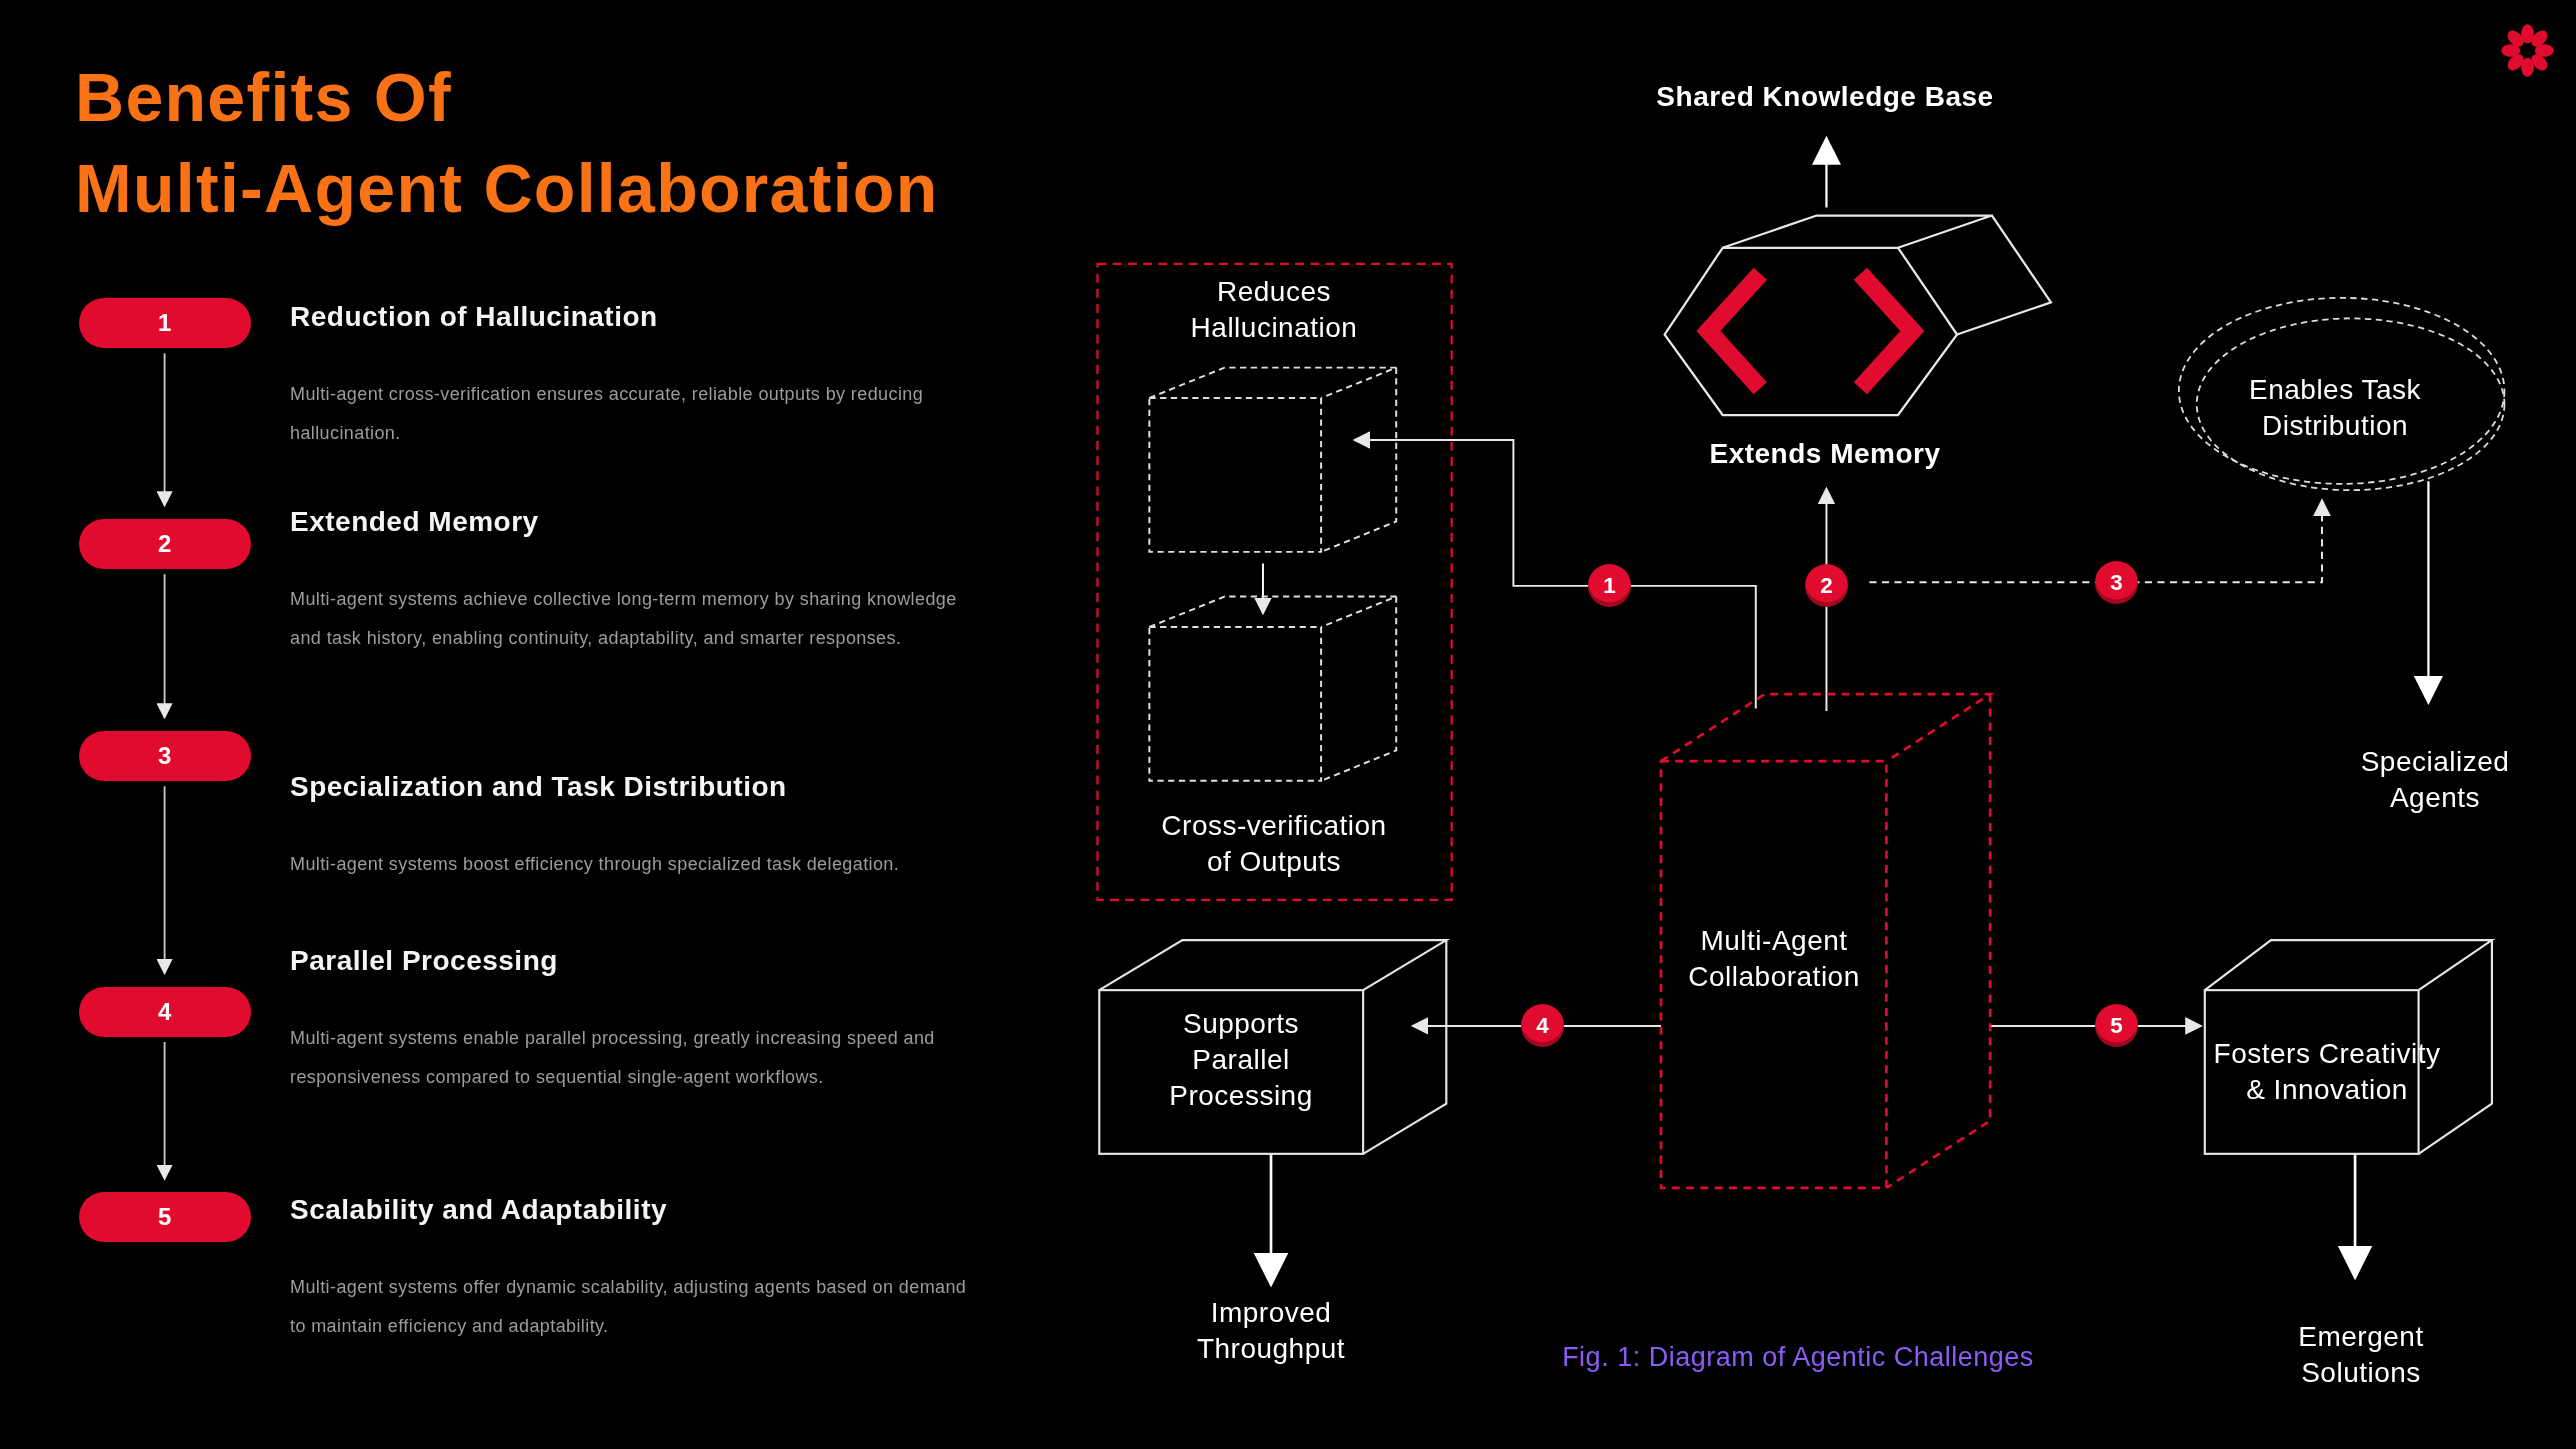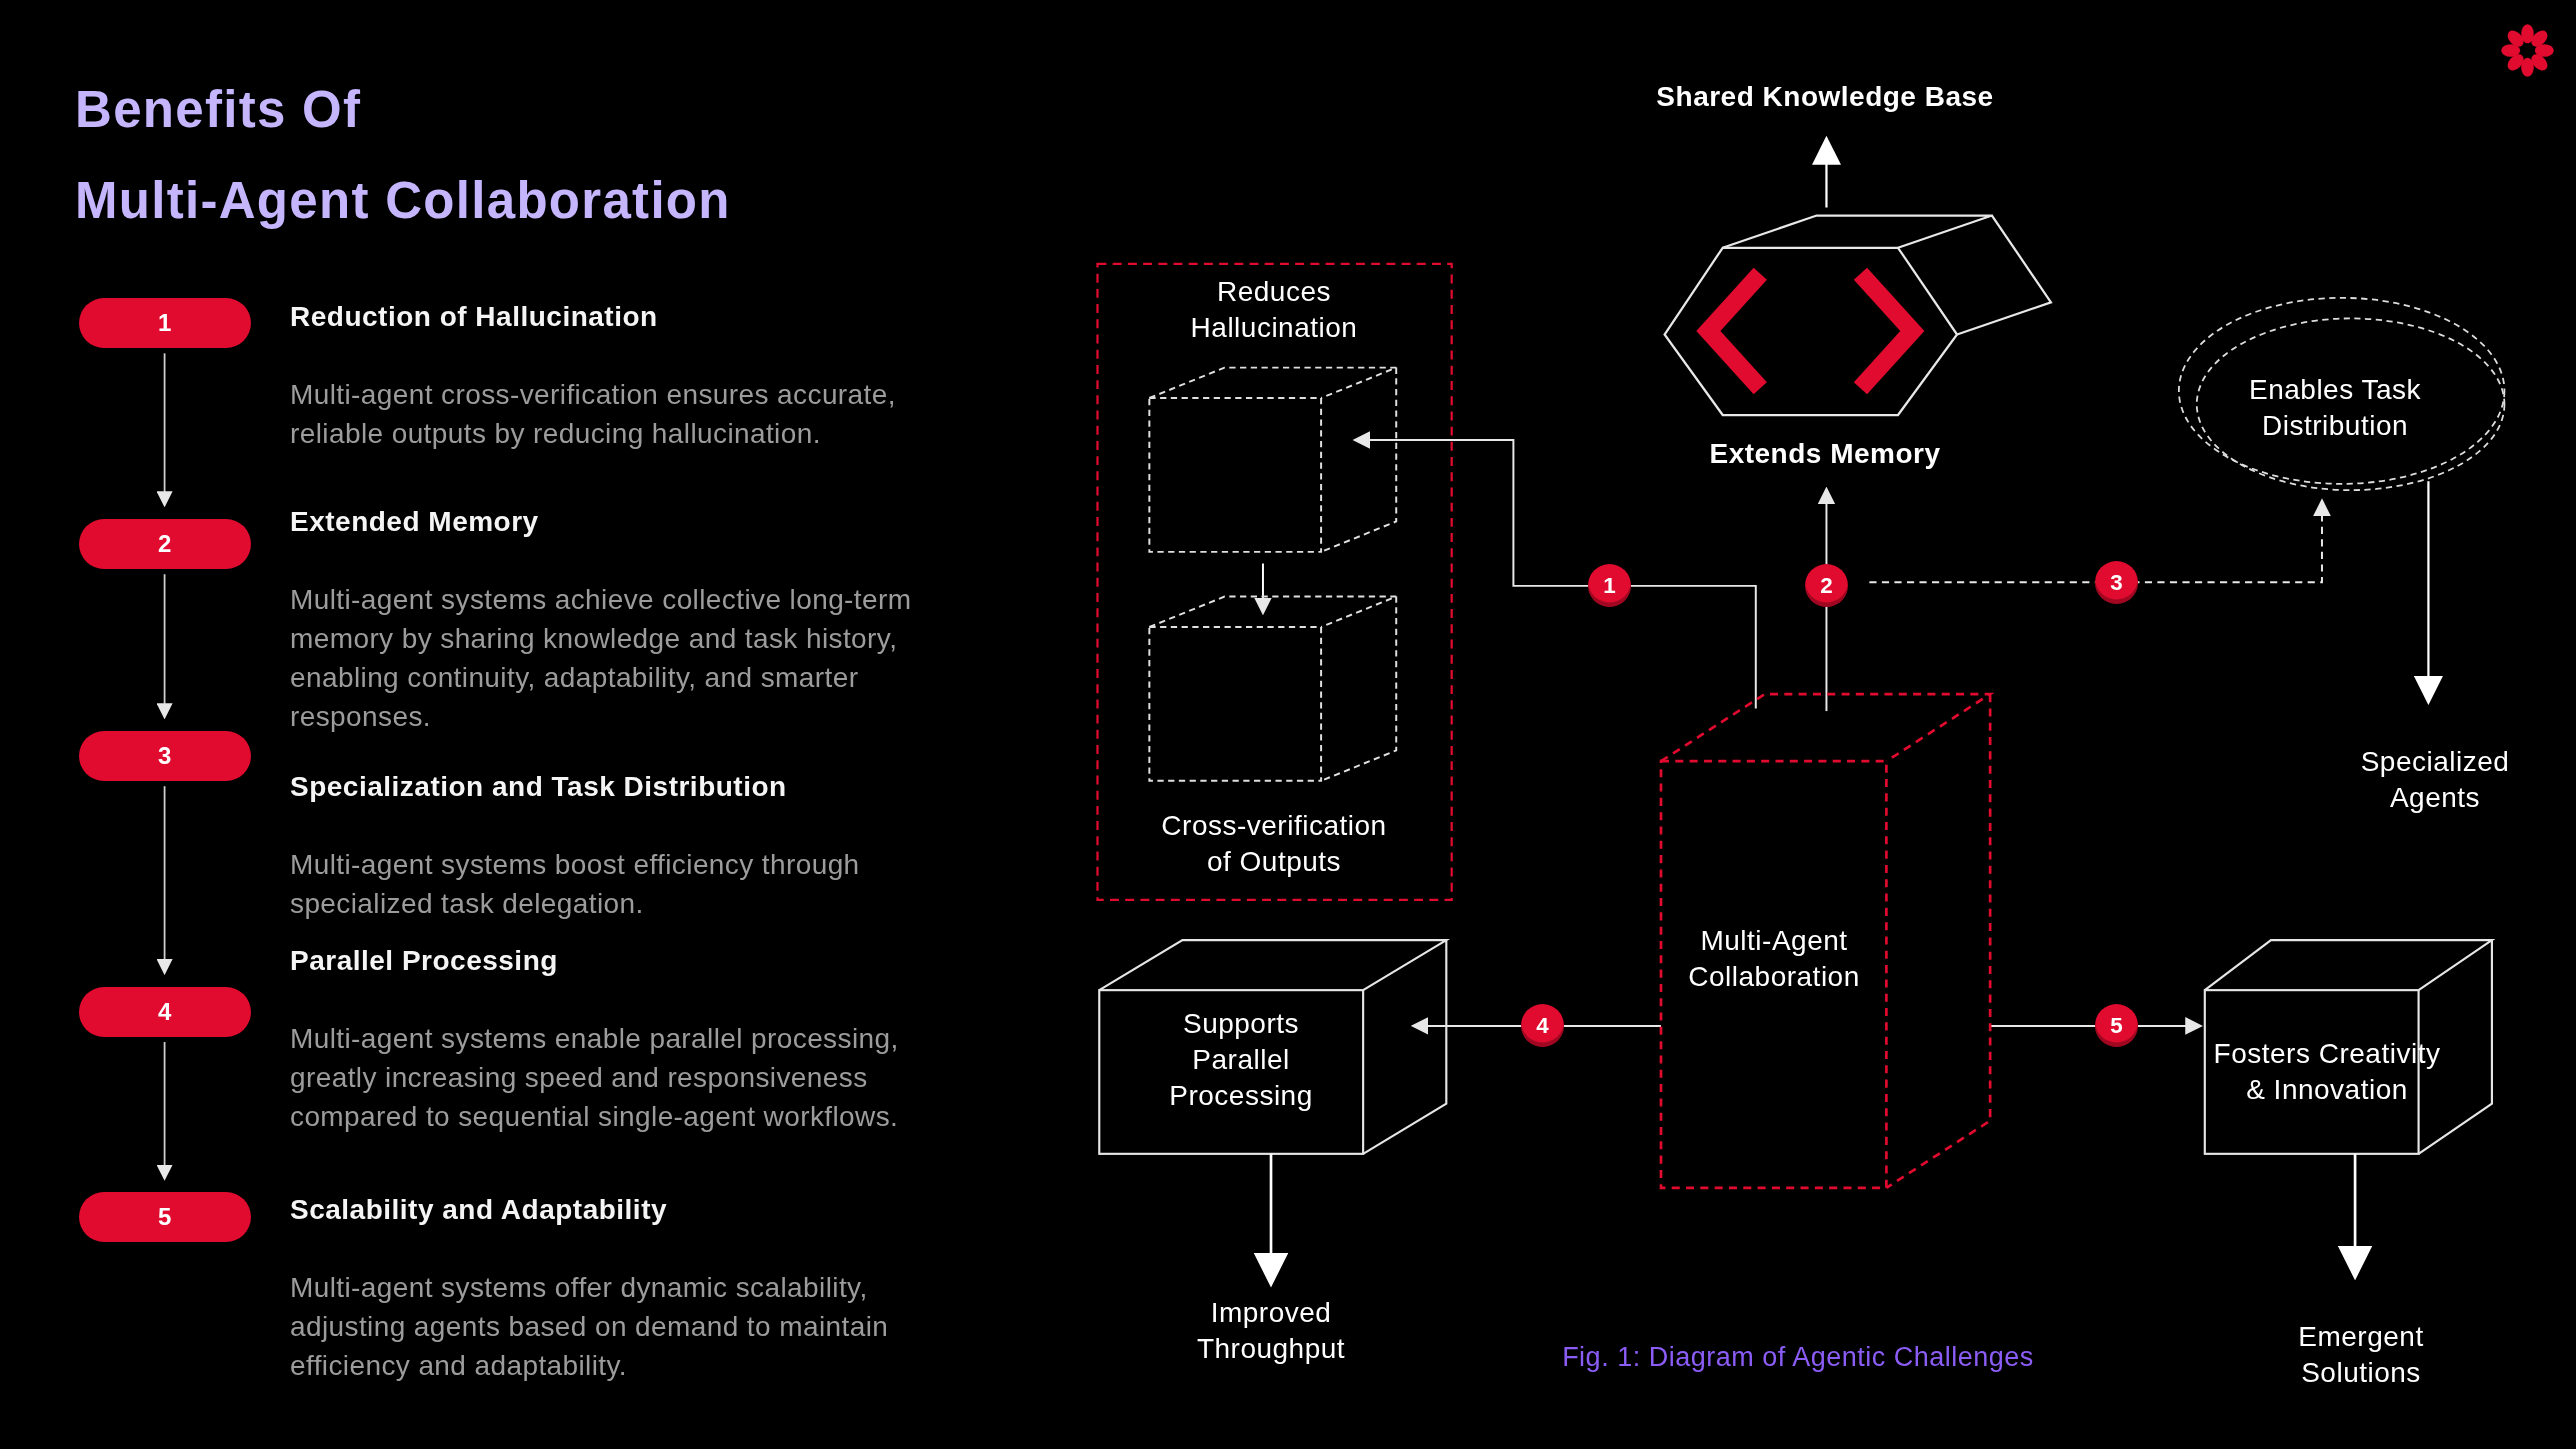--- a/index.html
+++ b/index.html
@@ -5,32 +5,32 @@
   * { margin:0; padding:0; box-sizing:border-box; }
   html,body { background:#000; }
   body {
     width:2576px; height:1449px; position:relative; overflow:hidden;
     font-family:"Liberation Sans","DejaVu Sans",sans-serif; color:#fff;
   }
   .wires { position:absolute; left:0; top:0; pointer-events:none; }
 
   
   .title {
-    position:absolute; left:75px; top:64px;
-    font-size:51px; font-weight:700; line-height:91px; letter-spacing:1.3px; color:#c4b5fd;
+    position:absolute; left:75px; top:52px;
+    font-size:68px; font-weight:700; line-height:91px; letter-spacing:1.3px; color:#f97316;
   }
   .pill {
     position:absolute; left:79px; width:172px; height:50px;
     background:#e00b2e; border-radius:25px;
     display:flex; align-items:center; justify-content:center;
     font-size:24px; font-weight:700; color:#fff; letter-spacing:0.9px;
   }
   .benefit { position:absolute; left:290px; width:693px; }
   .benefit h3 { font-size:28px; line-height:34px; font-weight:700; color:#f5f5f5; letter-spacing:0.5px;margin-top:12px; }
-  .benefit p  { margin-top:41px; font-size:28px; line-height:39px; color:#9c9c9c; letter-spacing:0.4px; }
+  .benefit p  { margin-top:41px; font-size:18px; line-height:39px; color:#9c9c9c; letter-spacing:0.4px; }
 
   
   .dlabel {
     position:absolute; transform:translateX(-50%);
     text-align:center; color:#fff; font-size:28px; line-height:36px;
     white-space:pre-line; letter-spacing:0.5px;
   }
   .bold { font-weight:700; }
   .marker {
     position:absolute; width:43px; height:43px; border-radius:50%;

